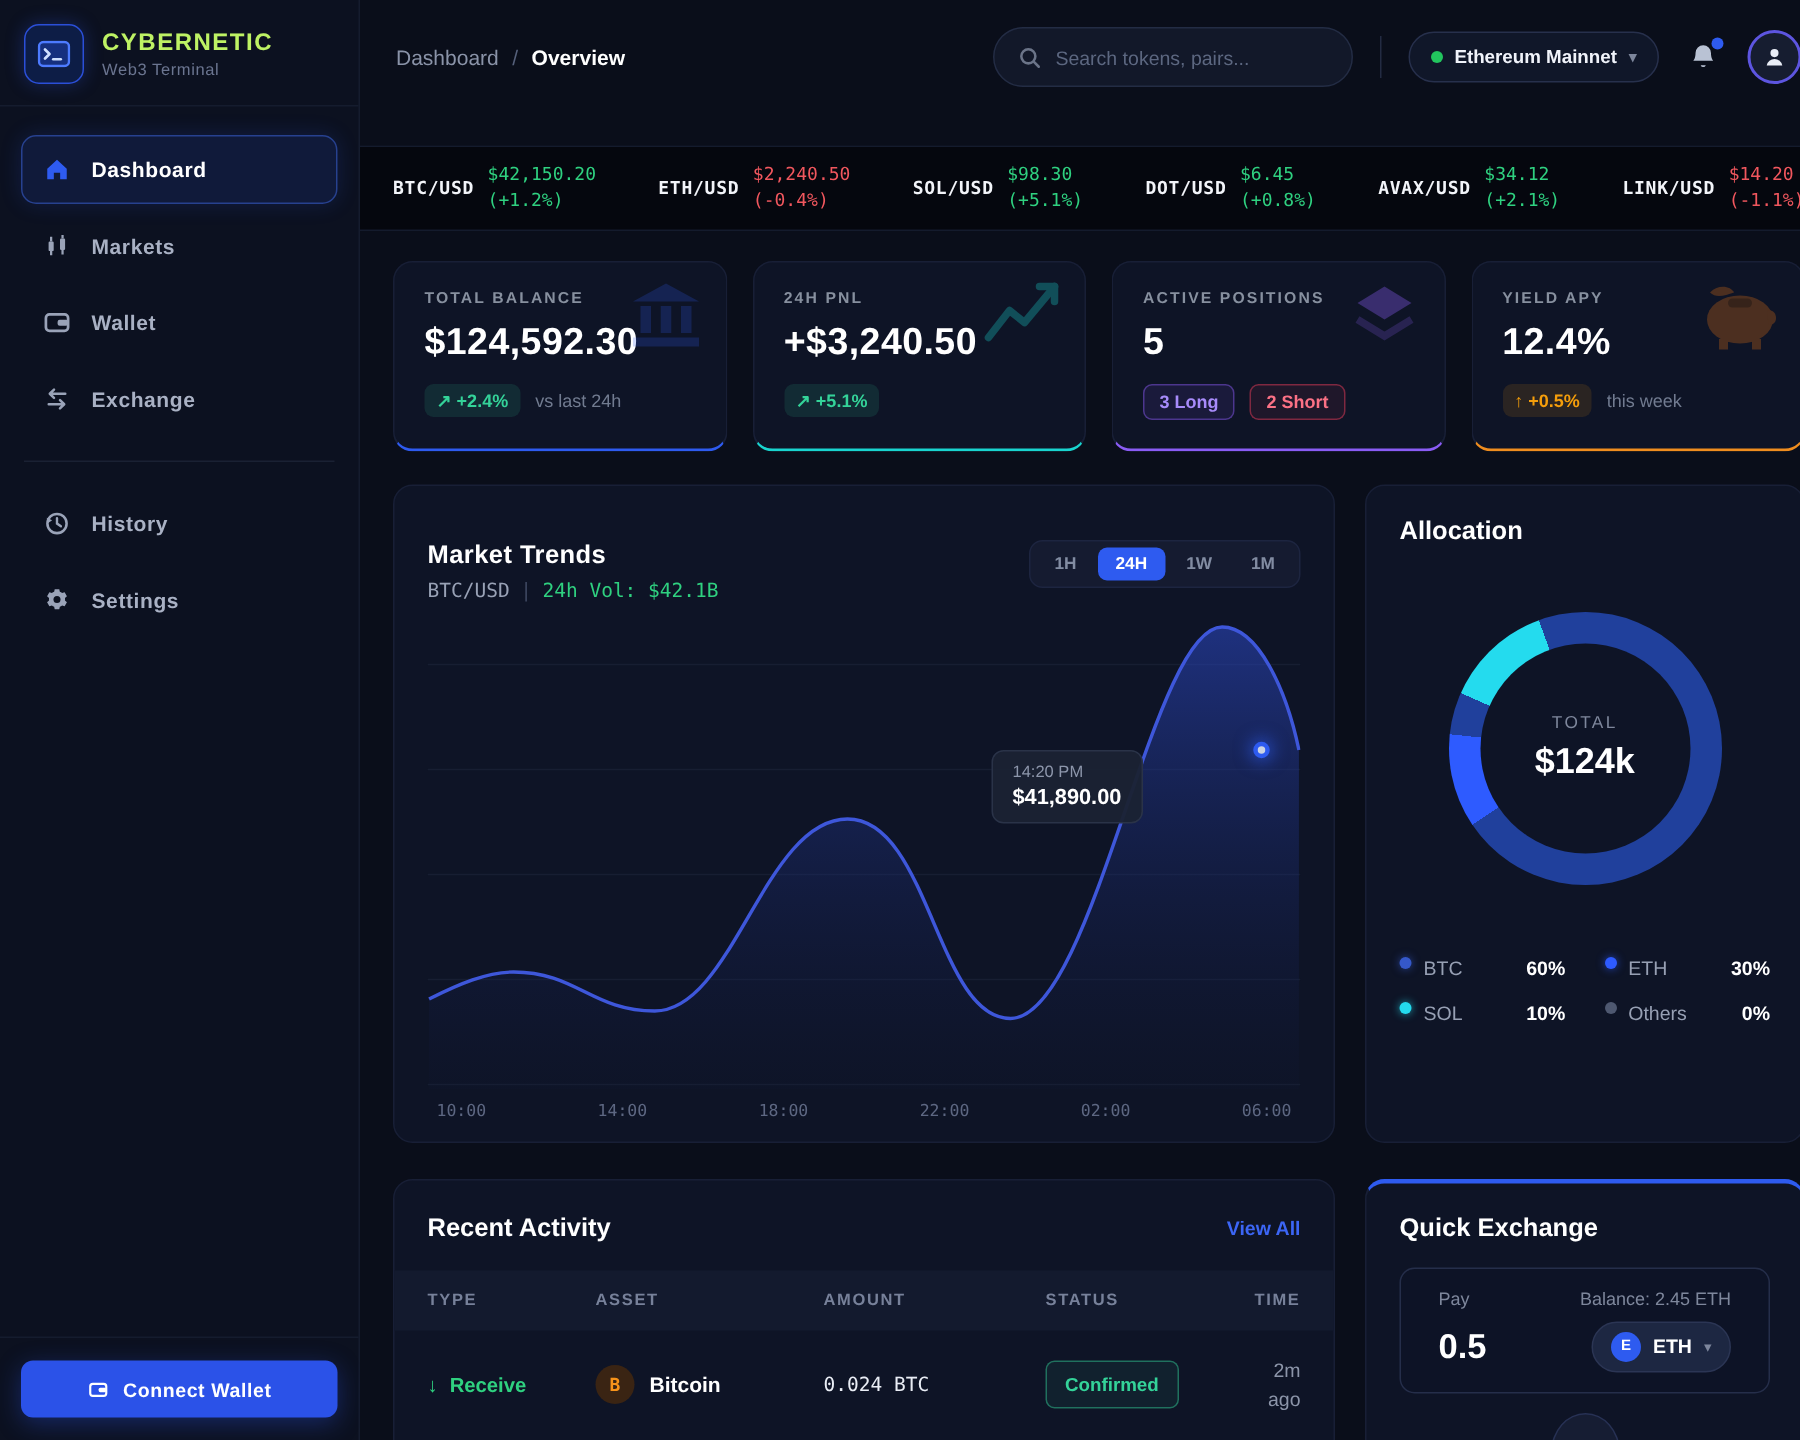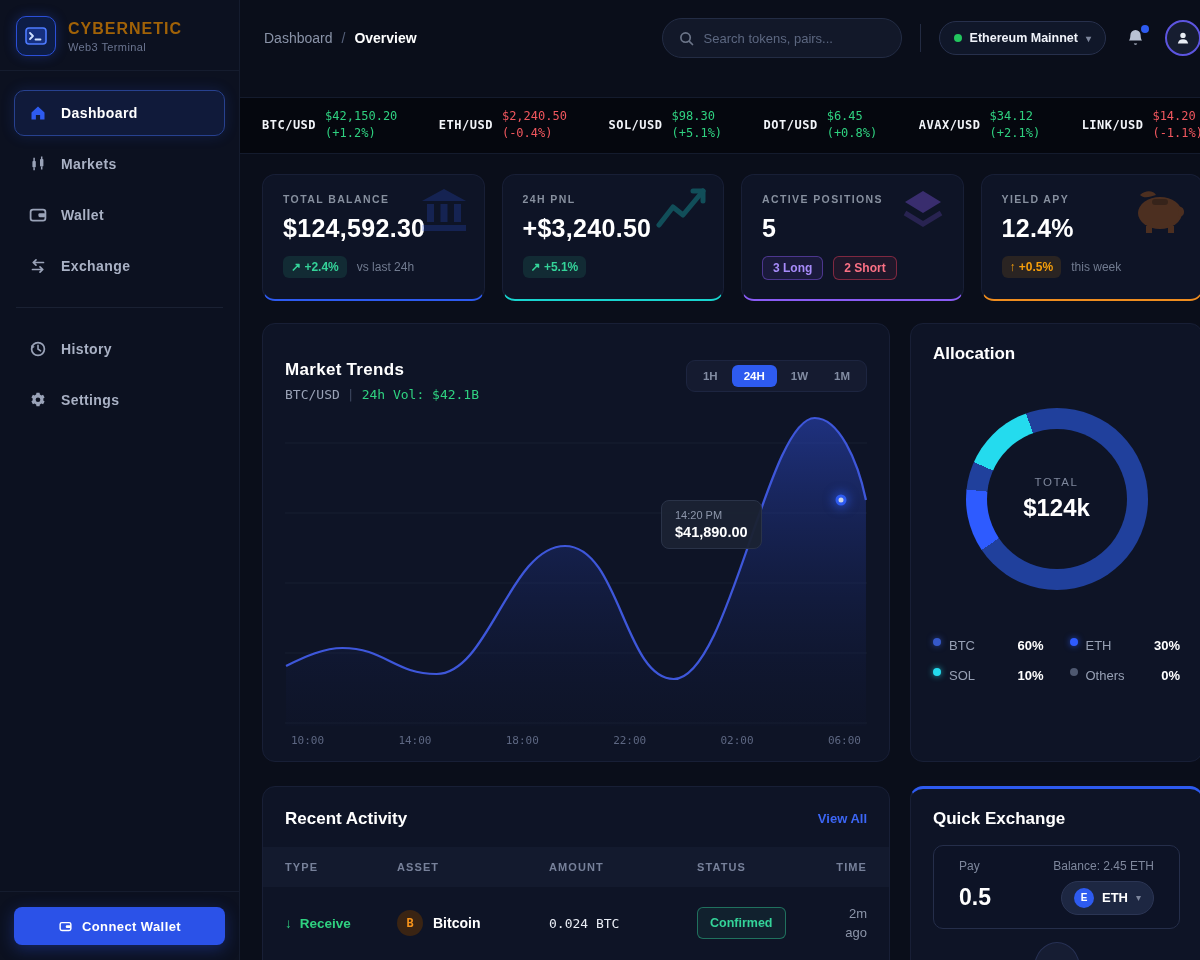--- a/index.html
+++ b/index.html
@@ -6,21 +6,21 @@
   html,body { width:1200px; height:960px; overflow:hidden; background:#05070e; }
   body { font-family:"Liberation Sans", sans-serif; color:#e7ebf4; }
   .mono { font-family:"DejaVu Sans Mono", monospace; }
 
   .app { display:flex; width:1200px; height:960px; }
 
   
   .sidebar { width:240px; min-width:240px; background:#0c1120; border-right:1px solid #151c2e; display:flex; flex-direction:column; }
   .logo-row { display:flex; align-items:center; gap:12px; padding:16px 16px 14px; border-bottom:1px solid #151c2e; }
   .logo-icon { width:40px; height:40px; border-radius:10px; background:#0d1d46; border:1.5px solid #2b4fd8; display:flex; align-items:center; justify-content:center; box-shadow:0 0 12px rgba(43,79,216,.35); }
-  .brand-name { font-size:16px; font-weight:800; letter-spacing:1px; color:#a16207; }
+  .brand-name { font-size:16px; font-weight:800; letter-spacing:1px; color:#bef264; }
   .brand-sub { font-size:11px; color:#6b7590; letter-spacing:.4px; margin-top:3px; }
   nav { padding:14px 0 0; flex:1; }
   .nav-item { display:flex; align-items:center; gap:14px; height:46px; margin:5px 14px; padding:0 14px; border-radius:10px; color:#a9b1c4; font-size:14px; font-weight:600; letter-spacing:.4px; border:1px solid transparent; cursor:pointer; }
   .nav-item svg { flex:0 0 18px; }
   .nav-item.active { background:rgba(46,91,240,.13); border-color:#27418f; color:#ffffff; box-shadow:0 0 14px rgba(46,91,240,.18); }
   .nav-divider { height:1px; background:#1a2133; margin:18px 16px; }
   .sidebar-bottom { border-top:1px solid #151c2e; padding:15px 14px; }
   .connect-btn { width:100%; height:38px; border:none; border-radius:8px; background:#2b52e8; color:#fff; font-family:"Liberation Sans",sans-serif; font-size:13px; font-weight:700; letter-spacing:.4px; display:flex; align-items:center; justify-content:center; gap:9px; cursor:pointer; box-shadow:0 4px 16px rgba(43,82,232,.35); }
 
   

